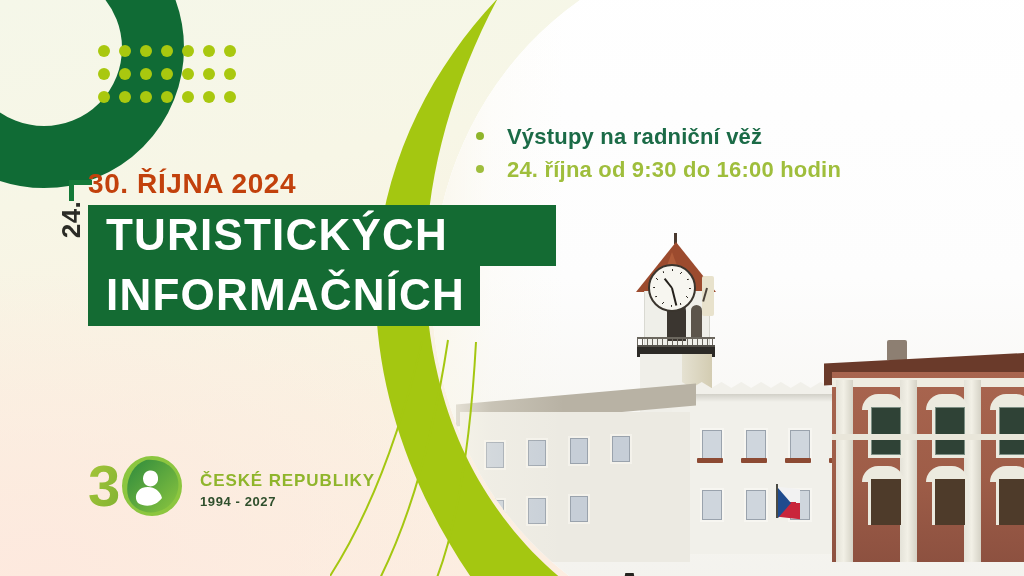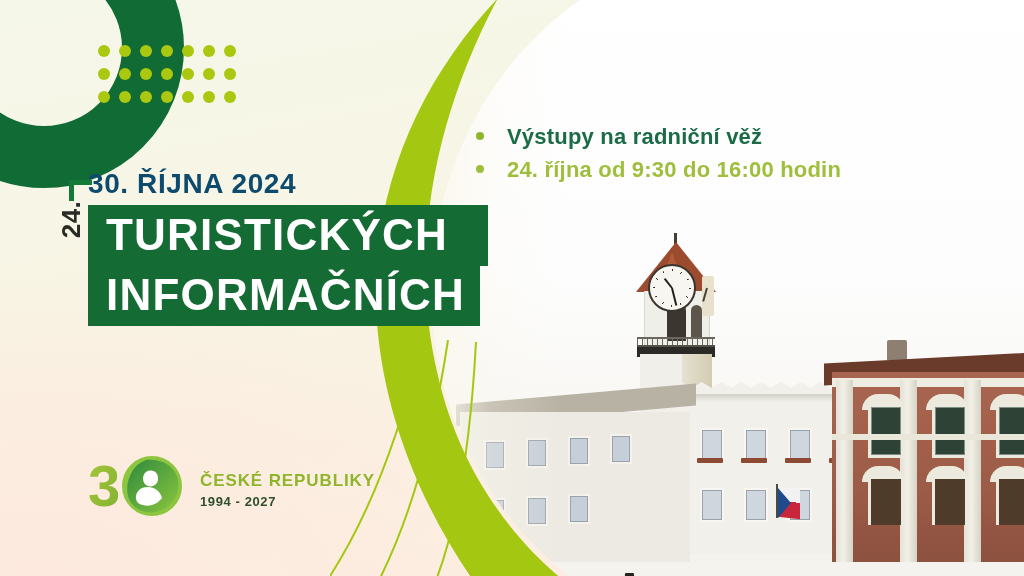--- a/index.html
+++ b/index.html
@@ -139,27 +139,27 @@
 
   
   .tag24{position:absolute;left:52px;top:186px;width:40px;height:74px;}
   .tag24 .num{position:absolute;left:-16px;top:18px;width:70px;
     transform:rotate(-90deg);transform-origin:center;
     font-size:26px;font-weight:800;color:#2b2b26;letter-spacing:.5px;text-align:center;}
   .bracket{position:absolute;left:17px;top:-6px;width:18px;height:16px;
     border-top:5px solid #147a38;border-left:5px solid #147a38;}
 
   .date{position:absolute;left:88px;top:168px;font-size:28px;font-weight:800;
-    color:#0c4a6e;letter-spacing:.6px;white-space:nowrap;}
+    color:#c2410c;letter-spacing:.6px;white-space:nowrap;}
 
   .title{position:absolute;left:88px;top:206px;}
   .tline{display:block;color:#ffffff;font-weight:800;white-space:nowrap;
     letter-spacing:1.2px;line-height:1;}
   .t1{background:#a4c711;font-size:46px;padding:9px 14px 10px 18px;width:184px;box-sizing:border-box;}
-  .t2{background:#146b33;font-size:44px;padding:8px 14px 9px 18px;width:400px;box-sizing:border-box;margin-top:-1px;}
+  .t2{background:#146b33;font-size:44px;padding:8px 14px 9px 18px;width:468px;box-sizing:border-box;margin-top:-1px;}
   .t3{background:#146b33;font-size:44px;padding:8px 14px 9px 18px;width:392px;box-sizing:border-box;margin-top:-1px;}
   .t4{background:#146b33;font-size:44px;padding:8px 14px 9px 18px;width:218px;box-sizing:border-box;margin-top:-1px;}
 
   
   .bullets{position:absolute;left:476px;top:124px;}
   .bullet{display:flex;align-items:baseline;gap:23px;white-space:nowrap;margin-bottom:7px;}
   .bdot{width:8px;height:8px;border-radius:50%;flex:0 0 auto;position:relative;top:-4px;}
   .btxt{font-size:22px;font-weight:800;letter-spacing:.2px;}
 
   

